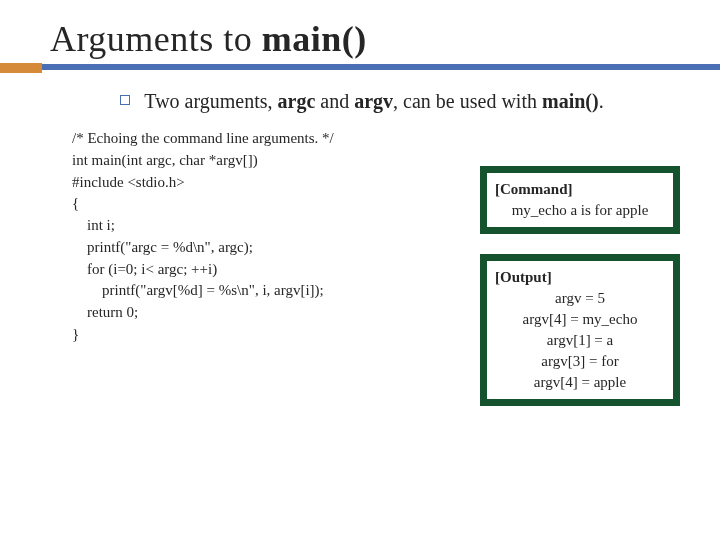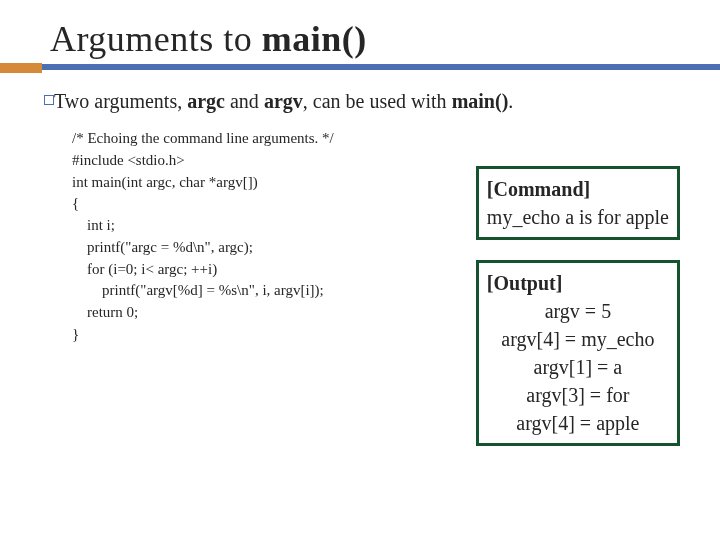--- a/index.html
+++ b/index.html
@@ -4,29 +4,29 @@
 <style>
   * { margin: 0; padding: 0; box-sizing: border-box; }
   html, body { width: 720px; height: 540px; background: #fff; font-family: Georgia, 'Times New Roman', serif; color: #262626; }
   .slide { width: 720px; height: 388px; position: relative; padding: 10px 40px 20px 40px; }
   .title { font-size: 36px; letter-spacing: 0.5px; margin: 8px 0 4px 10px; font-weight: normal; }
   .title .b { font-weight: bold; }
   .rule { position: relative; height: 6px; margin: 4px 0 18px -40px; width: 760px; }
   .rule .bar { position: absolute; left: 0; right: 0; top: 0; height: 6px; background: #4a6fb5; }
   .rule .chip { position: absolute; left: 0; top: -1px; width: 42px; height: 10px; background: #d58a3a; }
   .body { padding-left: 4px; }
-  .bullet-row { display: flex; align-items: flex-start; gap: 0; margin-bottom: 14px; }
+  .bullet-row { display: flex; align-items: flex-start; gap: 14px; margin-bottom: 14px; justify-content: center; }
   .bullet-row .sq { width: 10px; height: 10px; border: 1.5px solid #4a6fb5; margin-top: 7px; flex: 0 0 auto; }
   .bullet-row .txt { font-size: 20px; line-height: 1.3; }
   .bullet-row .txt .b { font-weight: bold; }
   .content-row { display: flex; gap: 18px; margin-top: 1px; padding-left: 28px; }
   .code-col { flex: 1 1 auto; font-size: 15px; line-height: 1.45; font-family: Georgia, 'Times New Roman', serif; }
   .code-col .line { white-space: pre; }
   .side-col { flex: 0 0 200px; display: flex; flex-direction: column; gap: 20px; margin-top: 38px; }
-  .box { border: 3px solid #14532d; padding: 6px 8px; font-size: 20px; line-height: 1.4; font-family: Georgia, 'Times New Roman', serif; }
+  .box { border: 7px solid #14532d; padding: 6px 8px; font-size: 15px; line-height: 1.4; font-family: Georgia, 'Times New Roman', serif; }
   .box .hd { font-weight: bold; }
   .box .ln { white-space: pre; text-align: center; }
 </style>
 </head>
 <body>
 
 <div class="slide">
 
   <h1 class="title">
     <span>Arguments to </span><span class="b">main()</span>
@@ -43,22 +43,22 @@
       <span class="sq"></span>
       <div class="txt">
         <span>Two arguments, </span><span class="b">argc</span><span> and </span><span class="b">argv</span><span>, can be used with </span><span class="b">main()</span><span>.</span>
       </div>
     </div>
 
     <div class="content-row">
 
       <div class="code-col">
         <div class="line">/* Echoing the command line arguments. */</div>
+        <div class="line">int main(int argc, char *argv[])</div>
         <div class="line">#include &lt;stdio.h&gt;</div>
-        <div class="line">int main(int argc, char *argv[])</div>
         <div class="line">{</div>
         <div class="line">    int i;</div>
         <div class="line"></div>
         <div class="line">    printf("argc = %d\n", argc);</div>
         <div class="line">    for (i=0; i&lt; argc; ++i)</div>
         <div class="line">        printf("argv[%d] = %s\n", i, argv[i]);</div>
         <div class="line"></div>
         <div class="line">    return 0;</div>
         <div class="line">}</div>
       </div>

